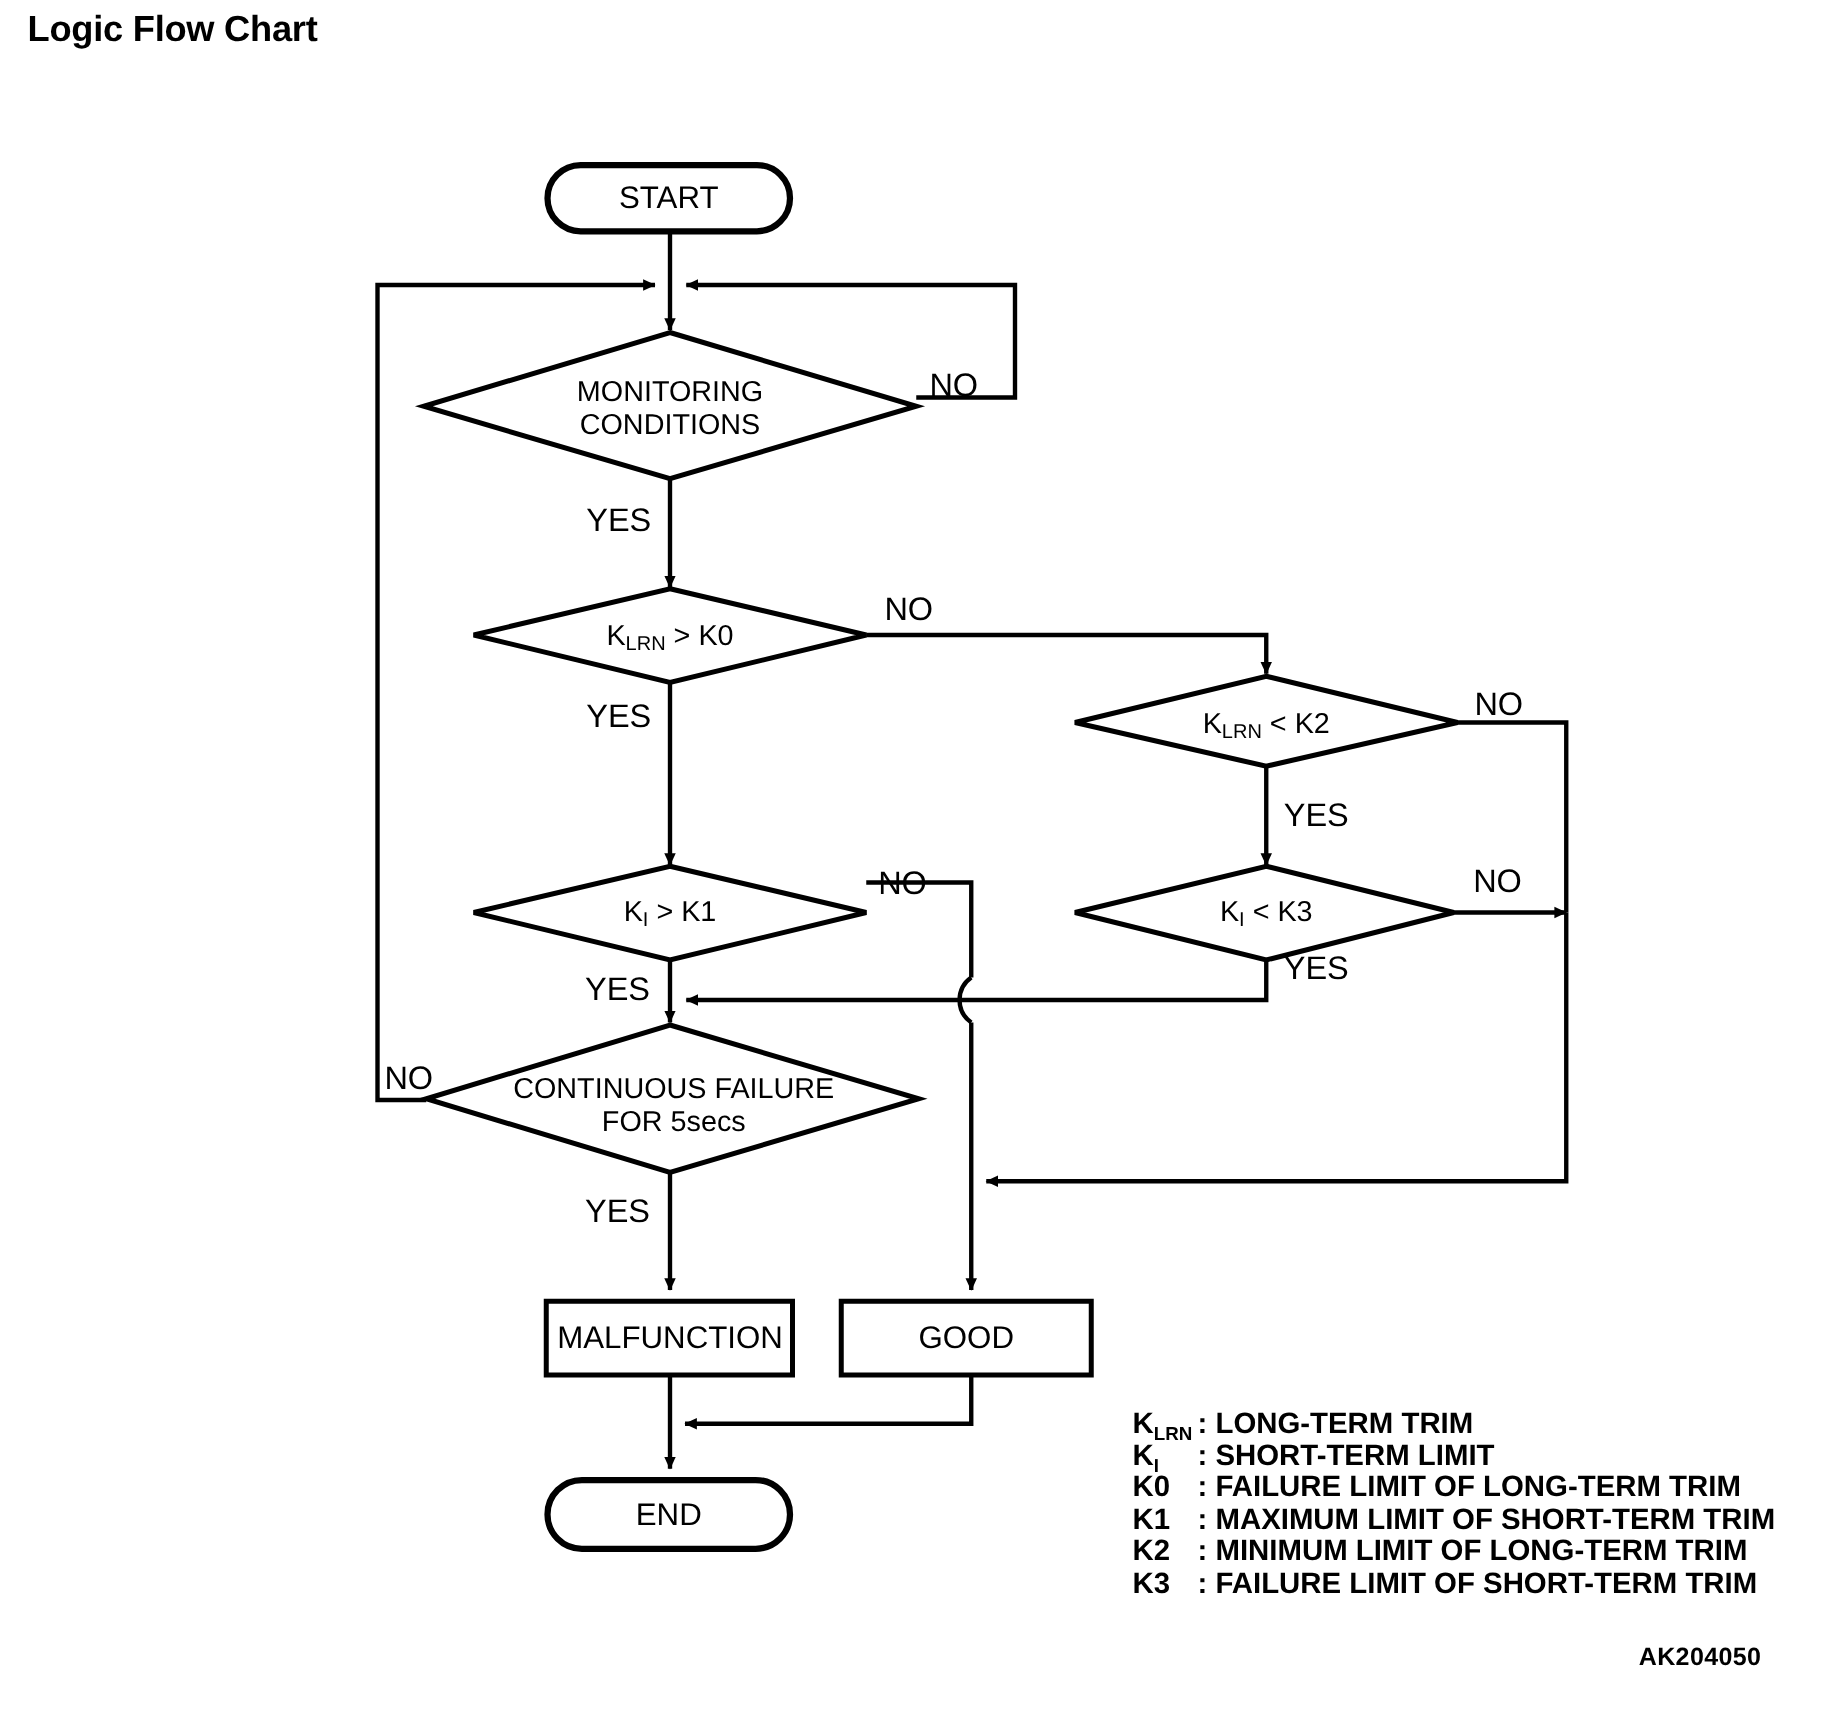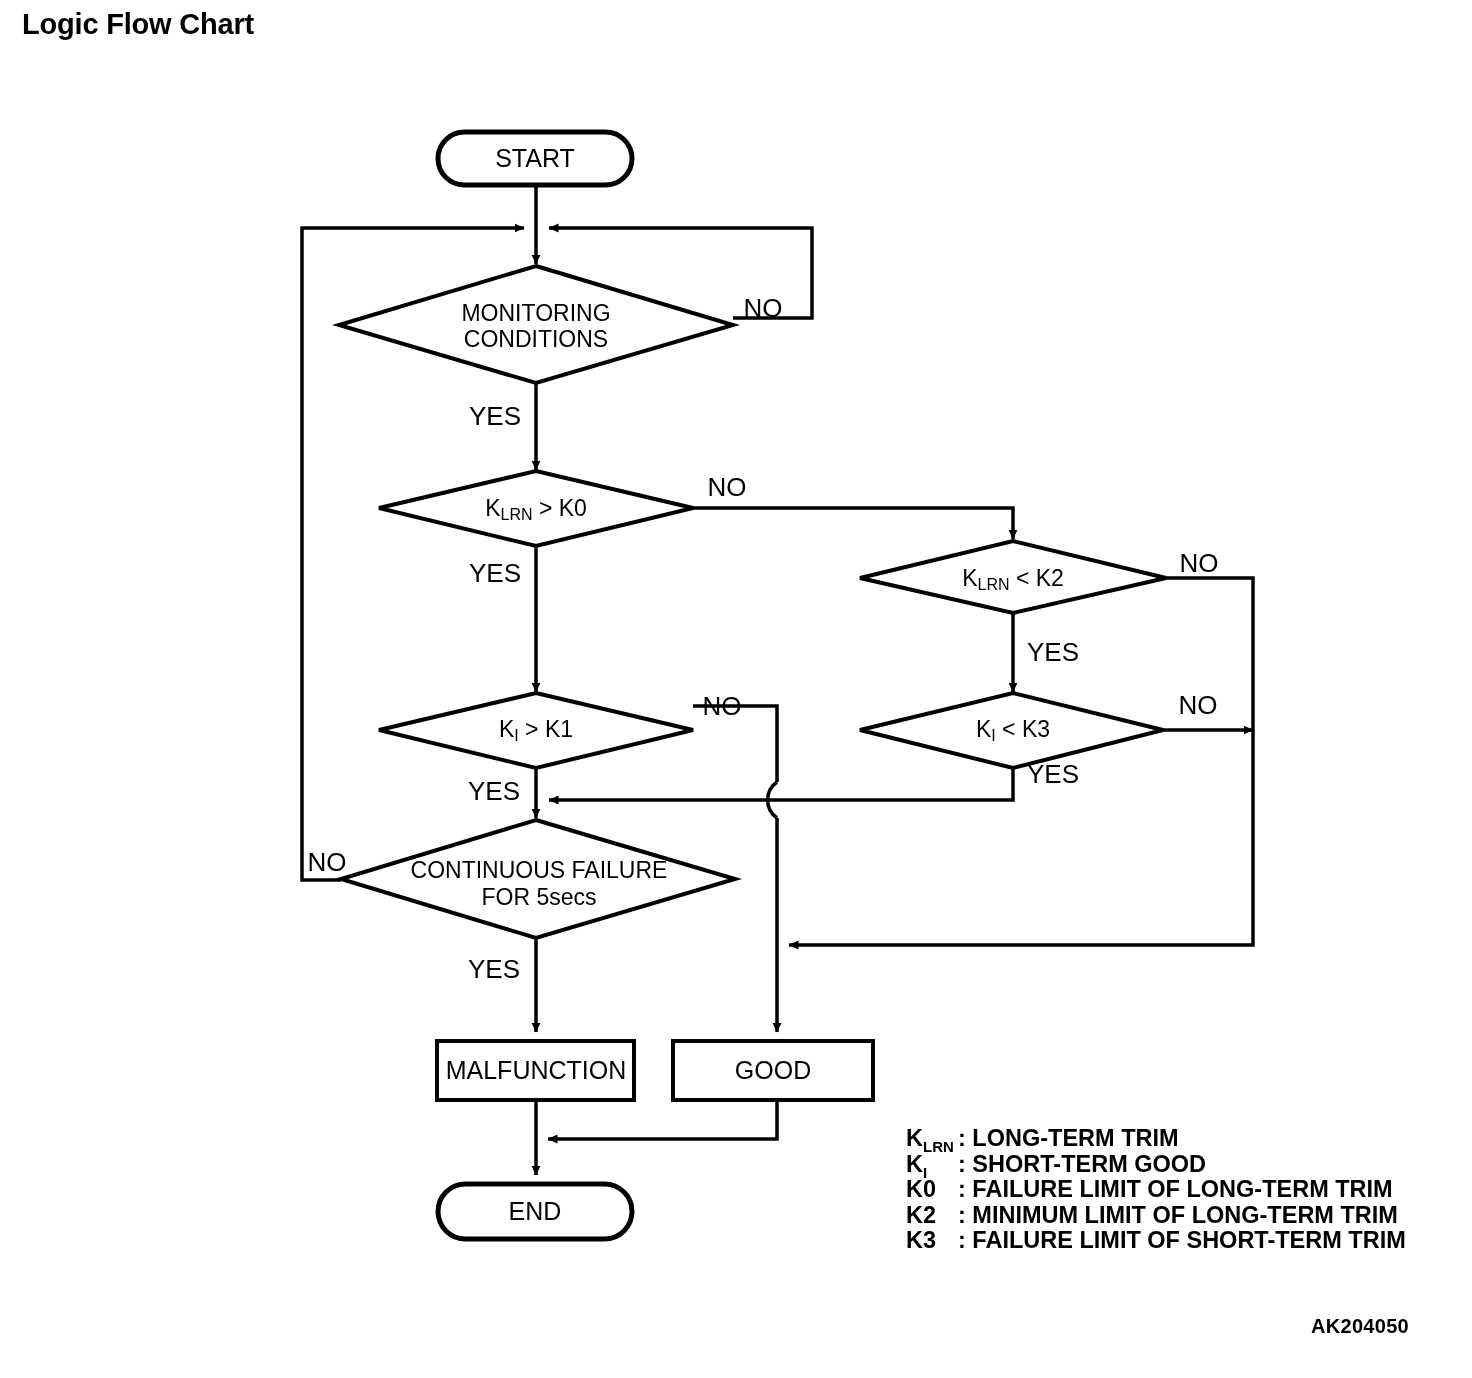--- a/index.html
+++ b/index.html
@@ -237,26 +237,29 @@
 
   <text class="branch-label" x="327" y="864">NO</text>
   <text class="branch-label" x="494" y="971">YES</text>
 </svg>
 
 <div id="legend">
   <span class="legend-row">
     <span class="legend-sym"><span>K</span><sub>LRN</sub></span><span>:</span> <span>LONG-TERM TRIM</span>
   </span>
   <span class="legend-row">
-    <span class="legend-sym"><span>K</span><sub>I</sub></span><span>:</span> <span>SHORT-TERM GOOD</span>
+    <span class="legend-sym"><span>K</span><sub>I</sub></span><span>:</span> <span>SHORT-TERM LIMIT</span>
   </span>
   <span class="legend-row">
     <span class="legend-sym"><span>K0</span><sub></sub></span><span>:</span> <span>FAILURE LIMIT OF LONG-TERM TRIM</span>
   </span>
   <span class="legend-row">
+    <span class="legend-sym"><span>K1</span><sub></sub></span><span>:</span> <span>MAXIMUM LIMIT OF SHORT-TERM TRIM</span>
+  </span>
+  <span class="legend-row">
     <span class="legend-sym"><span>K2</span><sub></sub></span><span>:</span> <span>MINIMUM LIMIT OF LONG-TERM TRIM</span>
   </span>
   <span class="legend-row">
     <span class="legend-sym"><span>K3</span><sub></sub></span><span>:</span> <span>FAILURE LIMIT OF SHORT-TERM TRIM</span>
   </span>
 </div>
 
 <div id="ref-code">AK204050</div>
 
 </body></html>

